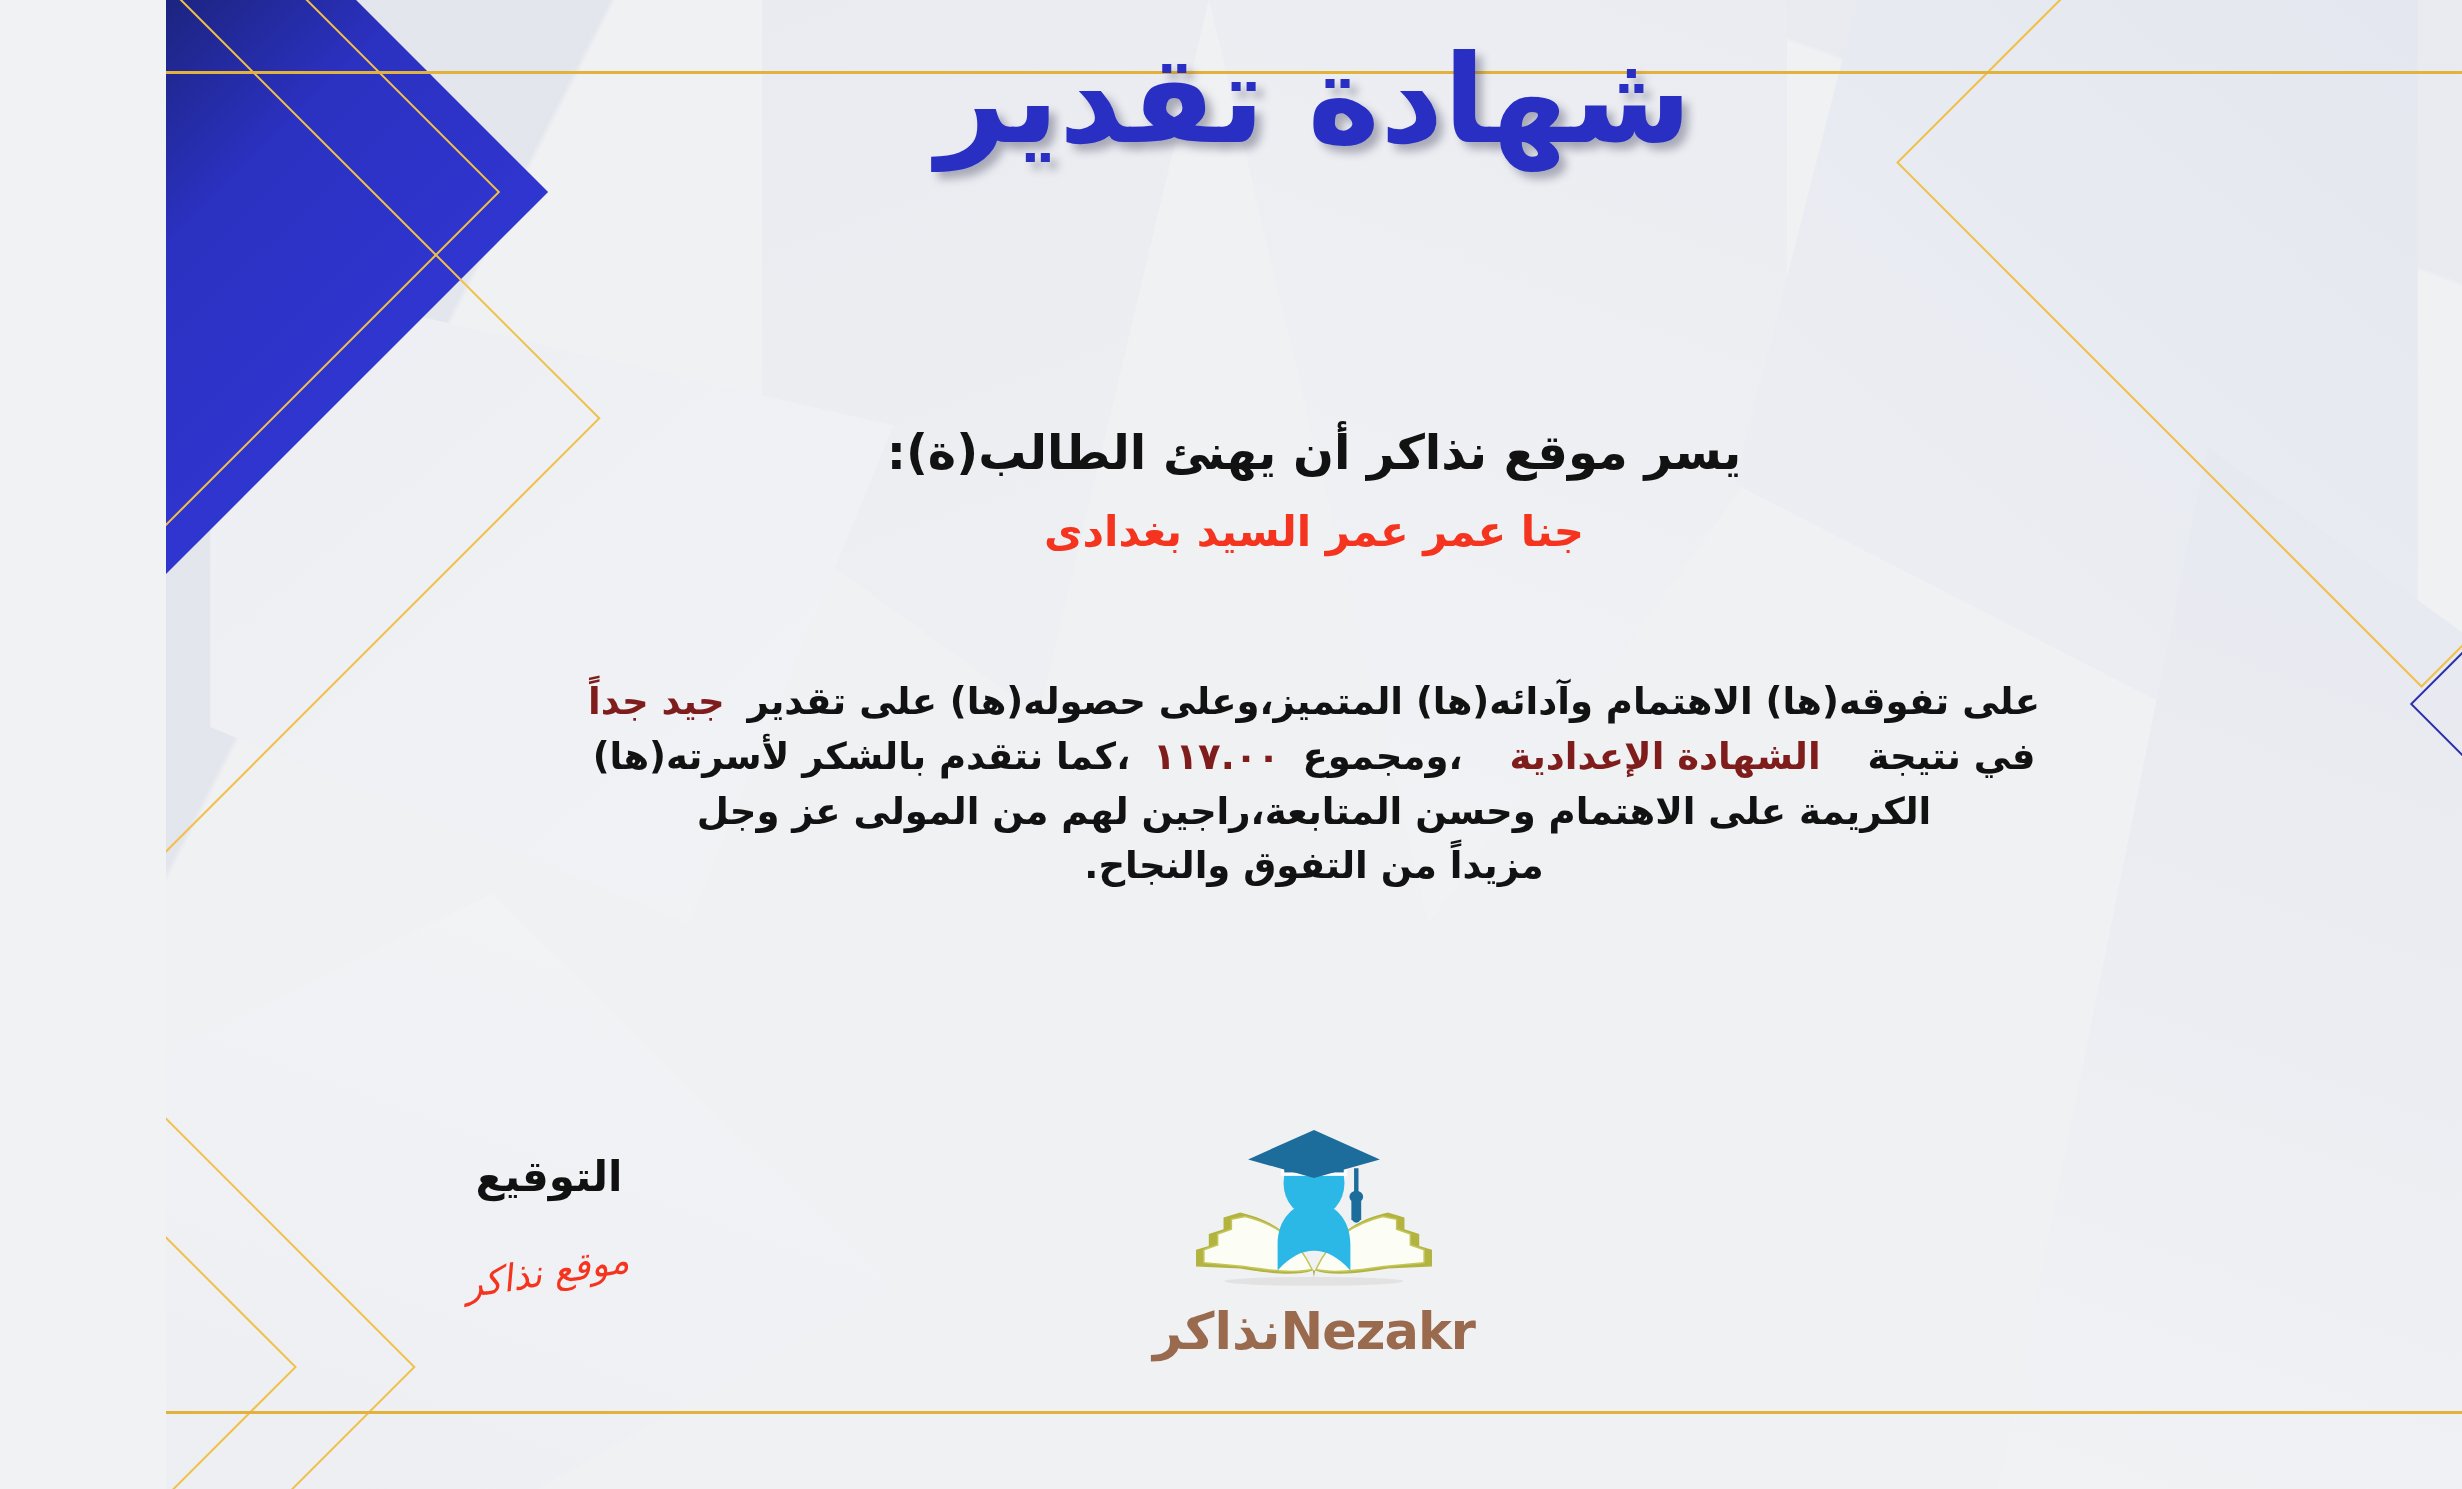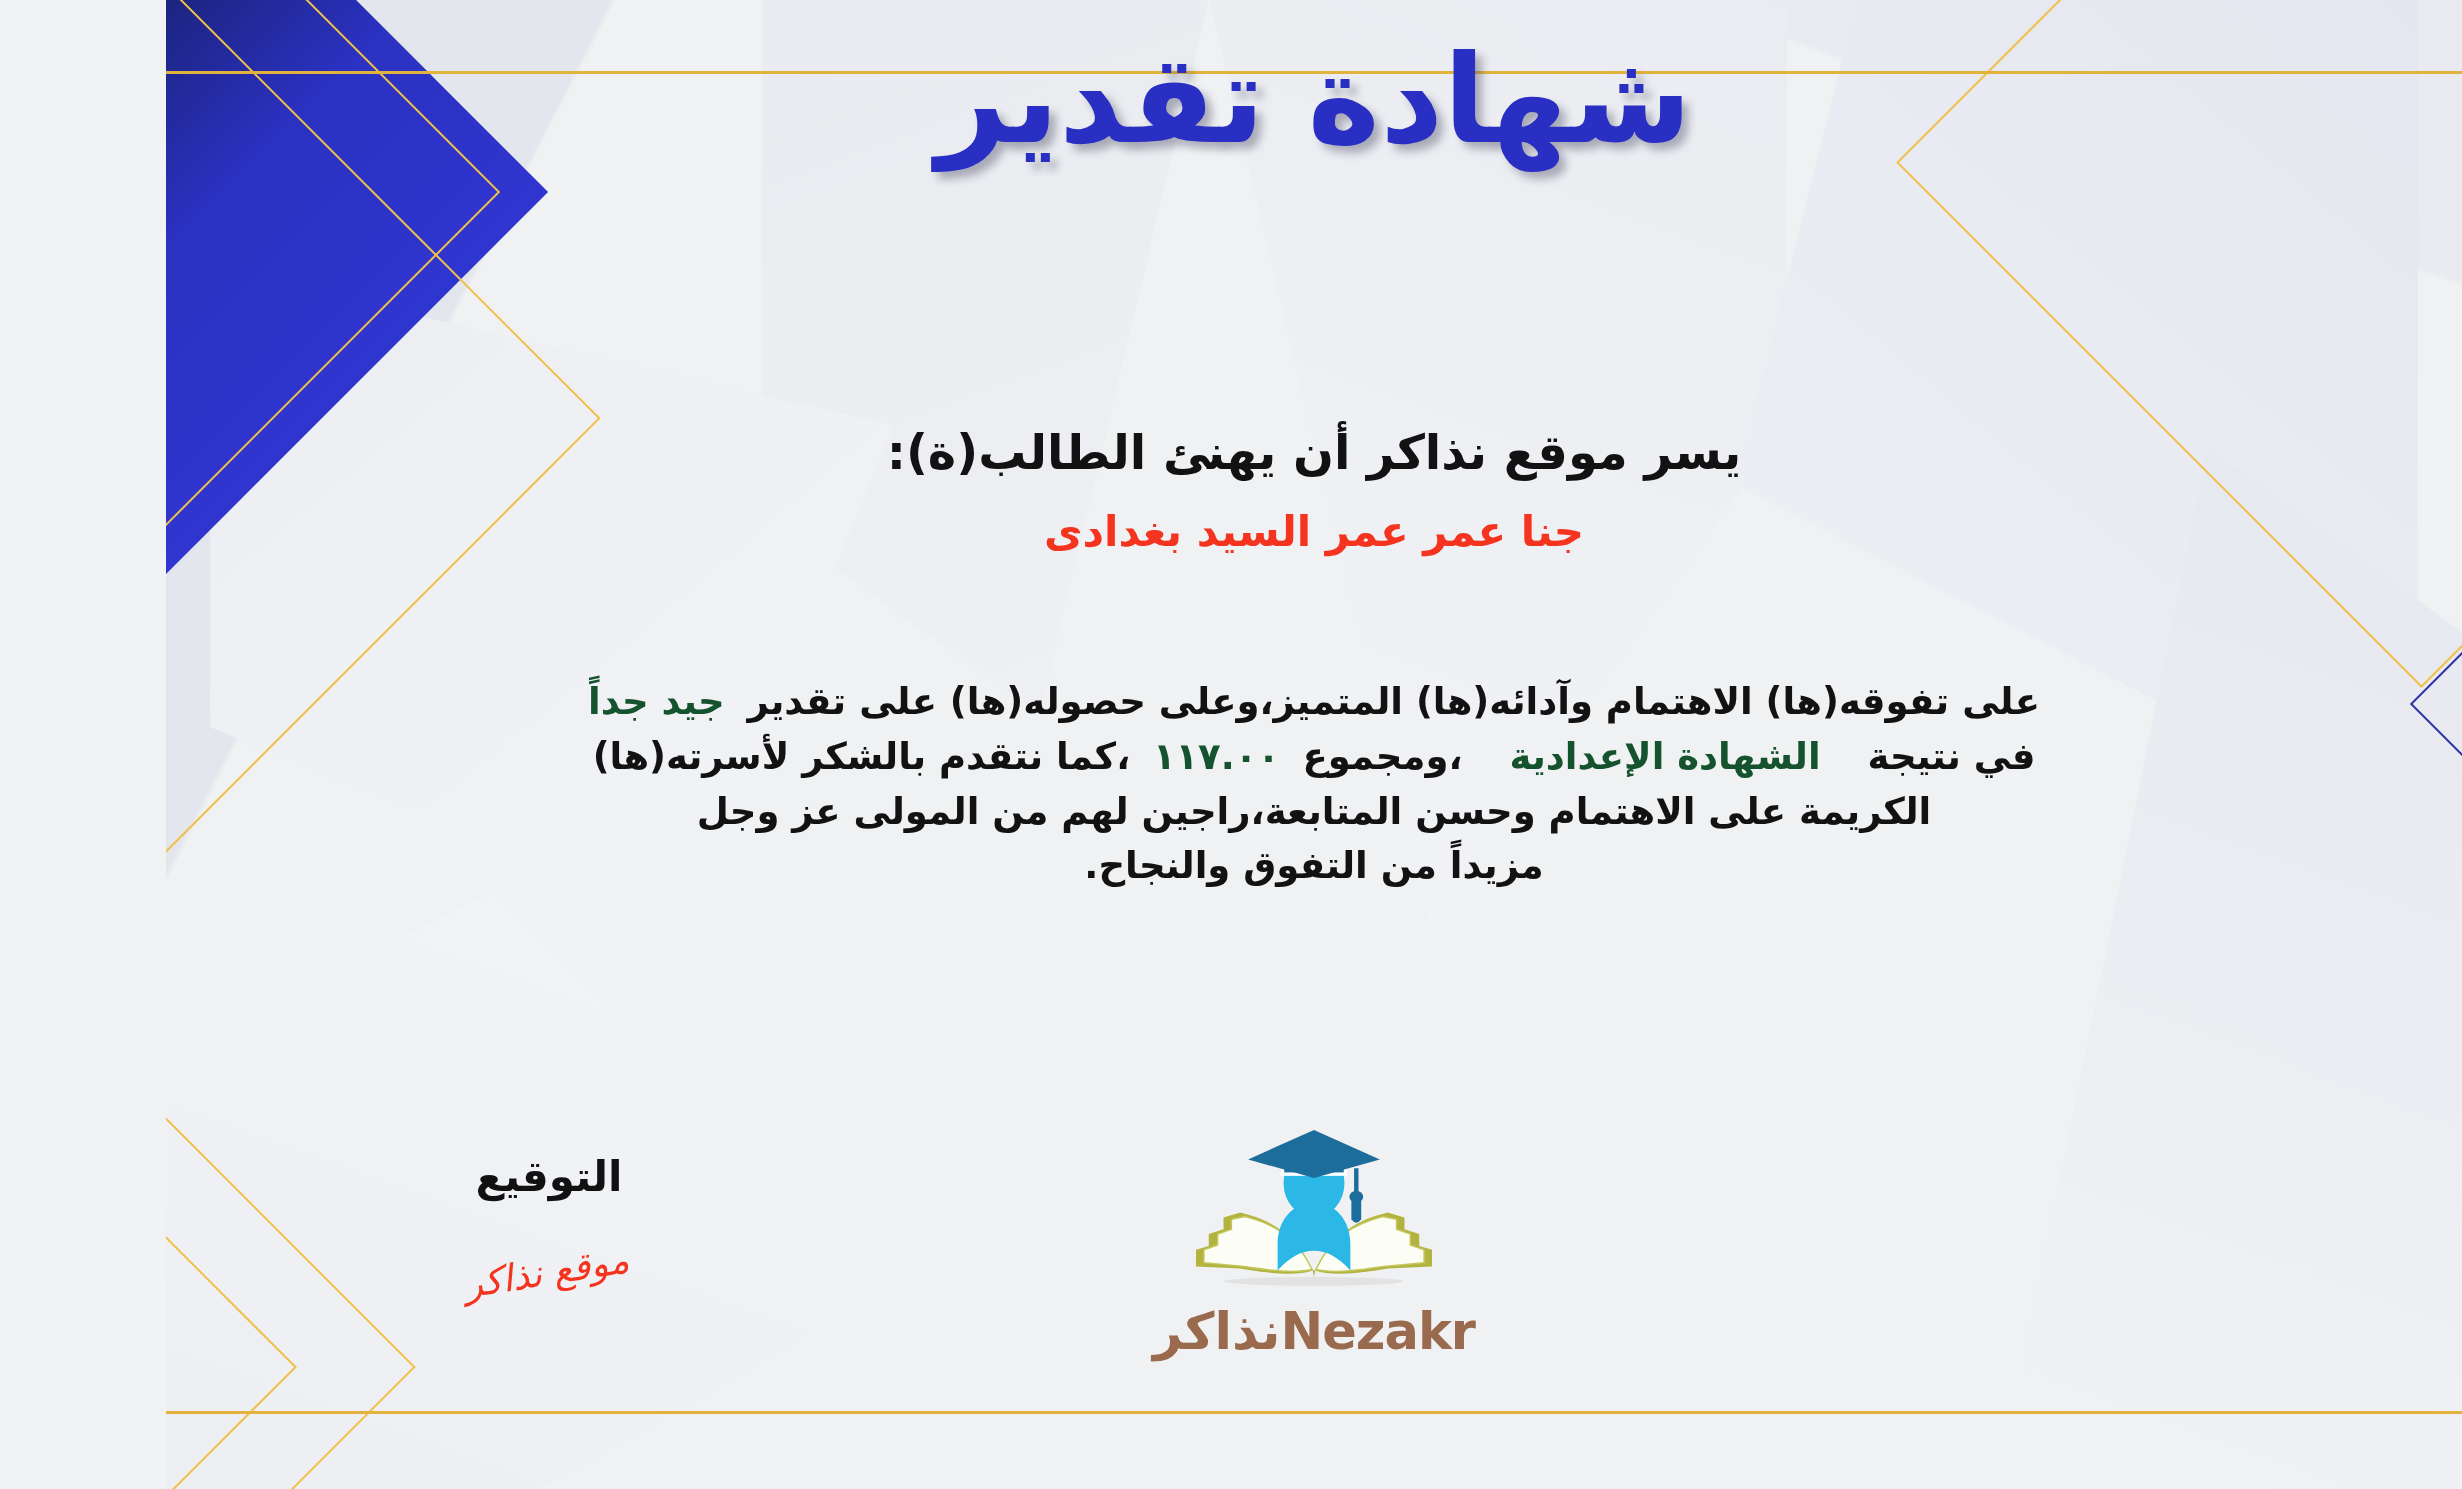--- a/index.html
+++ b/index.html
@@ -91,21 +91,21 @@
     font-size:42px;font-weight:700;color:#f5341f;direction:rtl;
   }
 
   .body-block{
     position:absolute;top:675px;left:89px;right:89px;
     direction:rtl;text-align:center;
     font-size:37px;font-weight:700;color:#121212;line-height:1.48;
   }
   .body-line{white-space:nowrap;}
   .line-2, .line-3, .line-4{white-space:normal;}
-  .hl{color:#14532d;}
+  .hl{color:#7f1d1d;}
   .gap-sm{display:inline-block;width:22.7px;}
   .gap-md{display:inline-block;width:47px;}
 
   .sig-label{
     position:absolute;left:421px;top:1152px;width:256px;text-align:center;
     font-size:42px;font-weight:700;color:#111;direction:rtl;
   }
   .sig-mark{
     position:absolute;left:389px;top:1251px;width:315px;text-align:center;
     font-size:37px;color:#f5341f;direction:rtl;

